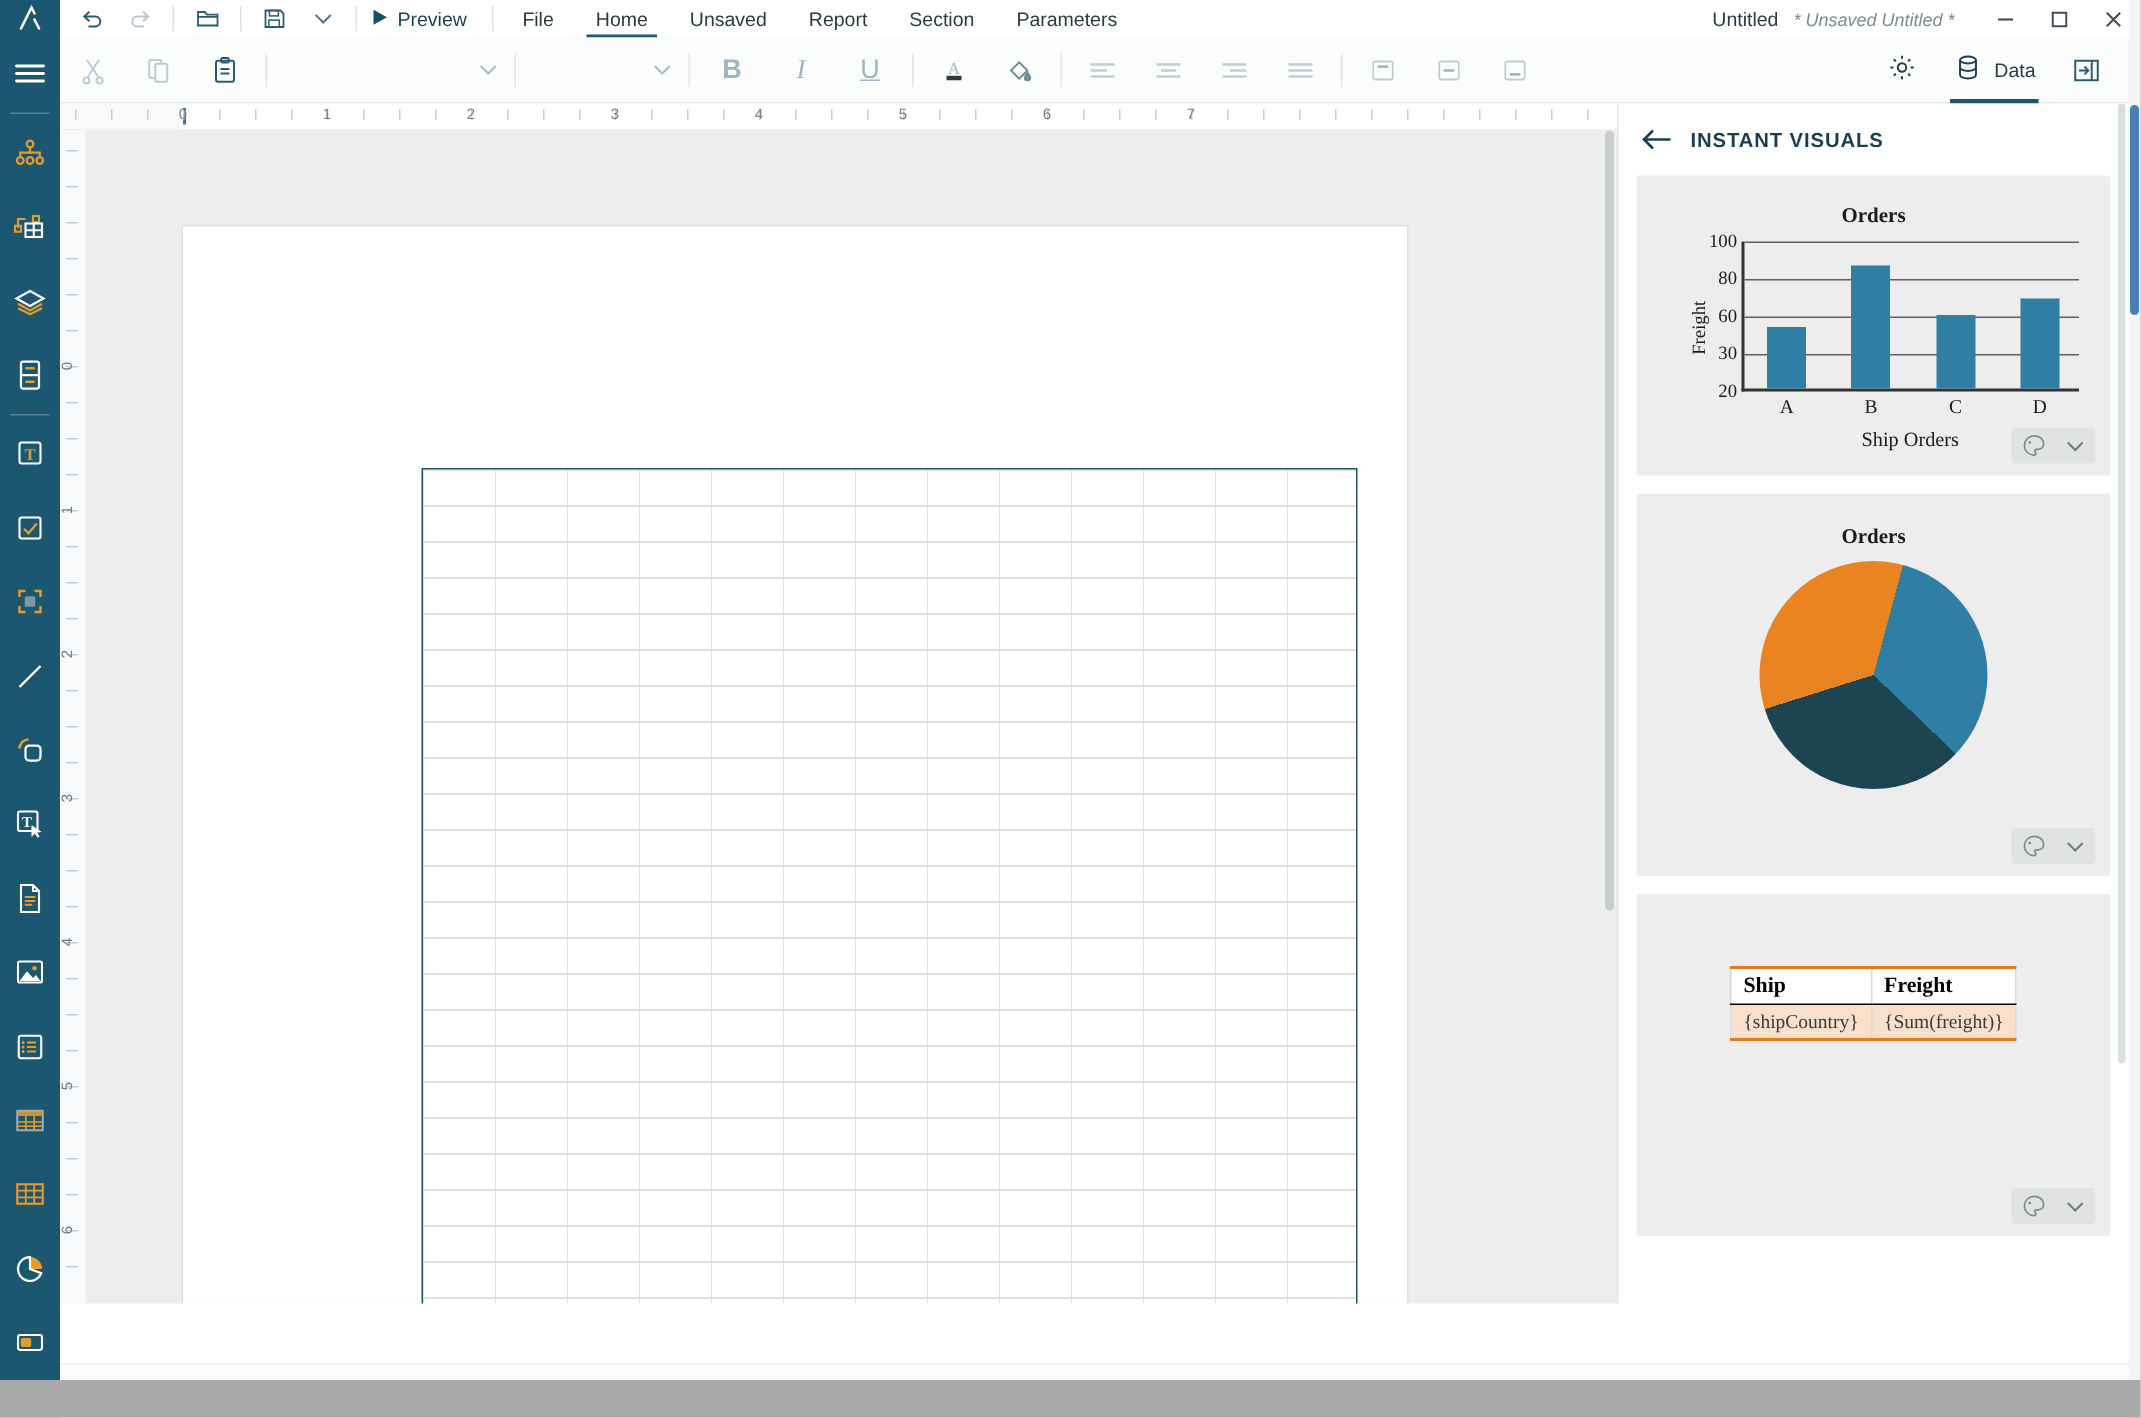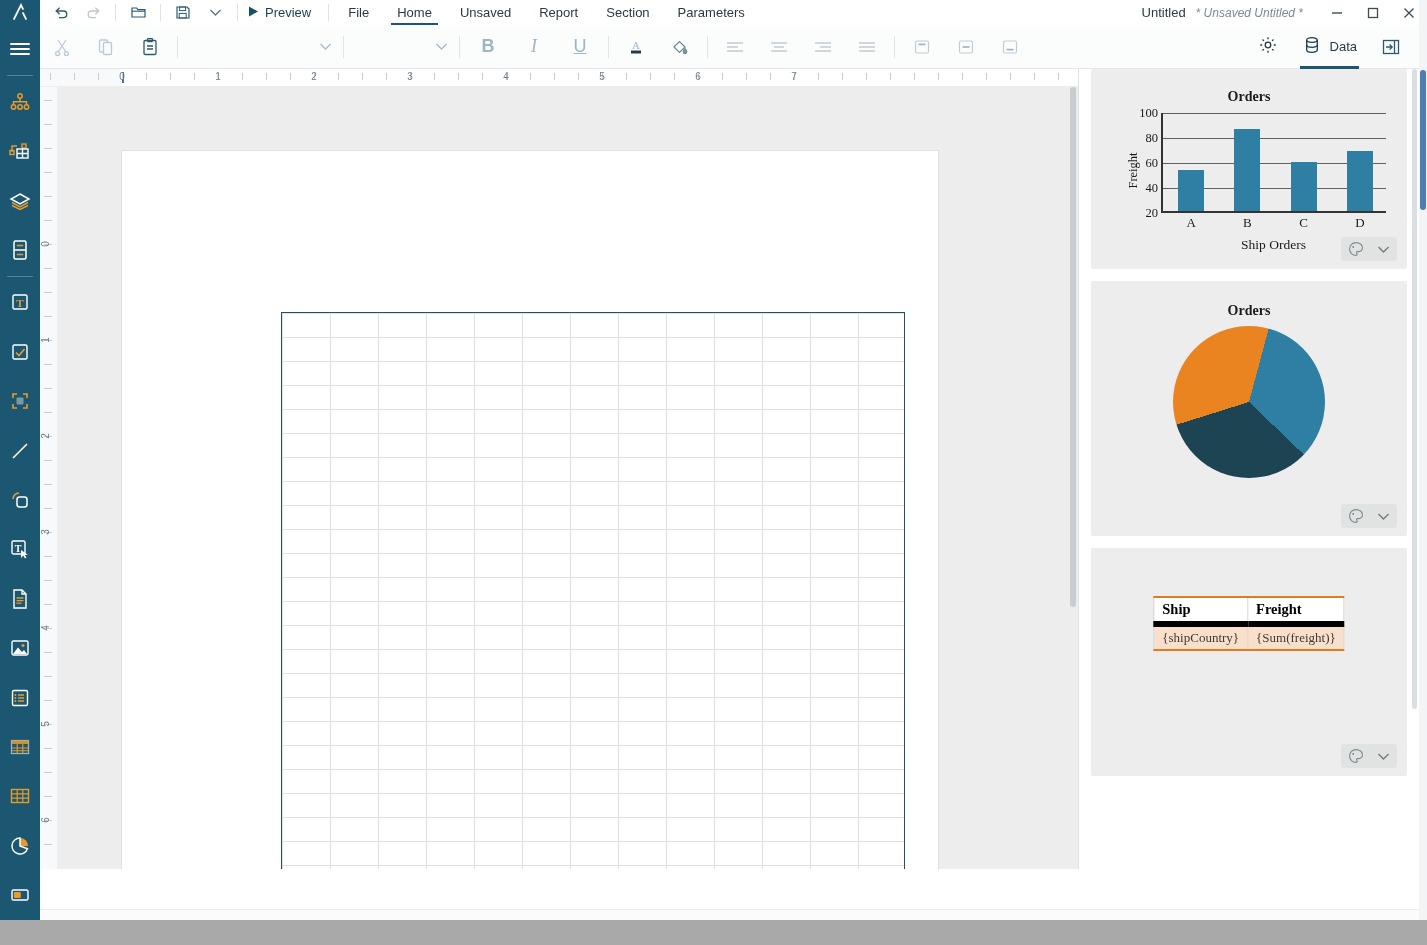--- a/index.html
+++ b/index.html
@@ -265,21 +265,21 @@
     border-bottom: 2px solid #e07b20;
     font-family: "Liberation Serif", serif;
   }
   .tvis th, .tvis td {
     padding: 3px 8px; text-align: left;
     border-left: 1px solid #d8d8d8; border-right: 1px solid #d8d8d8;
     white-space: nowrap;
   }
   .tvis th { background: #ffffff; font-size: 14.5px; color: #000; font-weight: bold; }
   .tvis td { background: #fae0cb; font-size: 13px; color: #3a3a3a; }
-  .tvis .hdrrow th { border-bottom: 6px solid #000000; }
+  .tvis .hdrrow th { border-bottom: 1px solid #000000; }
   .tvis .c1 { width: 90px; }
   .tvis .c2 { width: 96px; }
 
   #panel-vscroll {
     position: absolute; right: 0; top: 0; width: 8px; height: 800px;
   }
   #panel-vscroll .thumb {
     position: absolute; left: 1px; top: 0; width: 5px; height: 640px;
     background: #dadfe2; border-radius: 3px;
   }
@@ -822,29 +822,40 @@
   <div id="canvasarea">
     <div id="page">
       <div id="section"></div>
     </div>
     <div id="canvas-vscroll">
       <div class="thumb"></div>
     </div>
   </div>
 
   <div id="rightpanel">
+    <div id="panelhdr">
+      <span class="back">
+        <svg width="22" height="16" viewBox="0 0 22 16">
+            <g fill="none" stroke="#1b3d52" stroke-width="1.7" stroke-linecap="round">
+              <path d="M20 8H3"></path>
+              <path d="M8.5 2.5 3 8l5.5 5.5"></path>
+            </g>
+          </svg>
+      </span>
+      <span class="ptitle">INSTANT VISUALS</span>
+    </div>
 
     <div class="viscard">
       <div class="bchart">
         <div class="ctitle">Orders</div>
         <div class="ylabel">Freight</div>
         <div class="plot" id="bar-plot">
             <div class="ytick" style="top: 100px;">20</div>
             <div class="gl" style="top: 75px;"></div>
-            <div class="ytick" style="top: 75px;">40</div>
+            <div class="ytick" style="top: 75px;">30</div>
             <div class="gl" style="top: 50px;"></div>
             <div class="ytick" style="top: 50px;">60</div>
             <div class="gl" style="top: 25px;"></div>
             <div class="ytick" style="top: 25px;">80</div>
             <div class="gl" style="top: 0px;"></div>
             <div class="ytick" style="top: 0px;">100</div>
             <div class="bar" style="left: 15.1875px; width: 25.875px; height: 41.25px; background: rgb(46, 127, 163);"></div>
             <div class="xtick" style="left: 28.125px;">A</div>
             <div class="bar" style="left: 71.4375px; width: 25.875px; height: 82.5px; background: rgb(46, 127, 163);"></div>
             <div class="xtick" style="left: 84.375px;">B</div>

